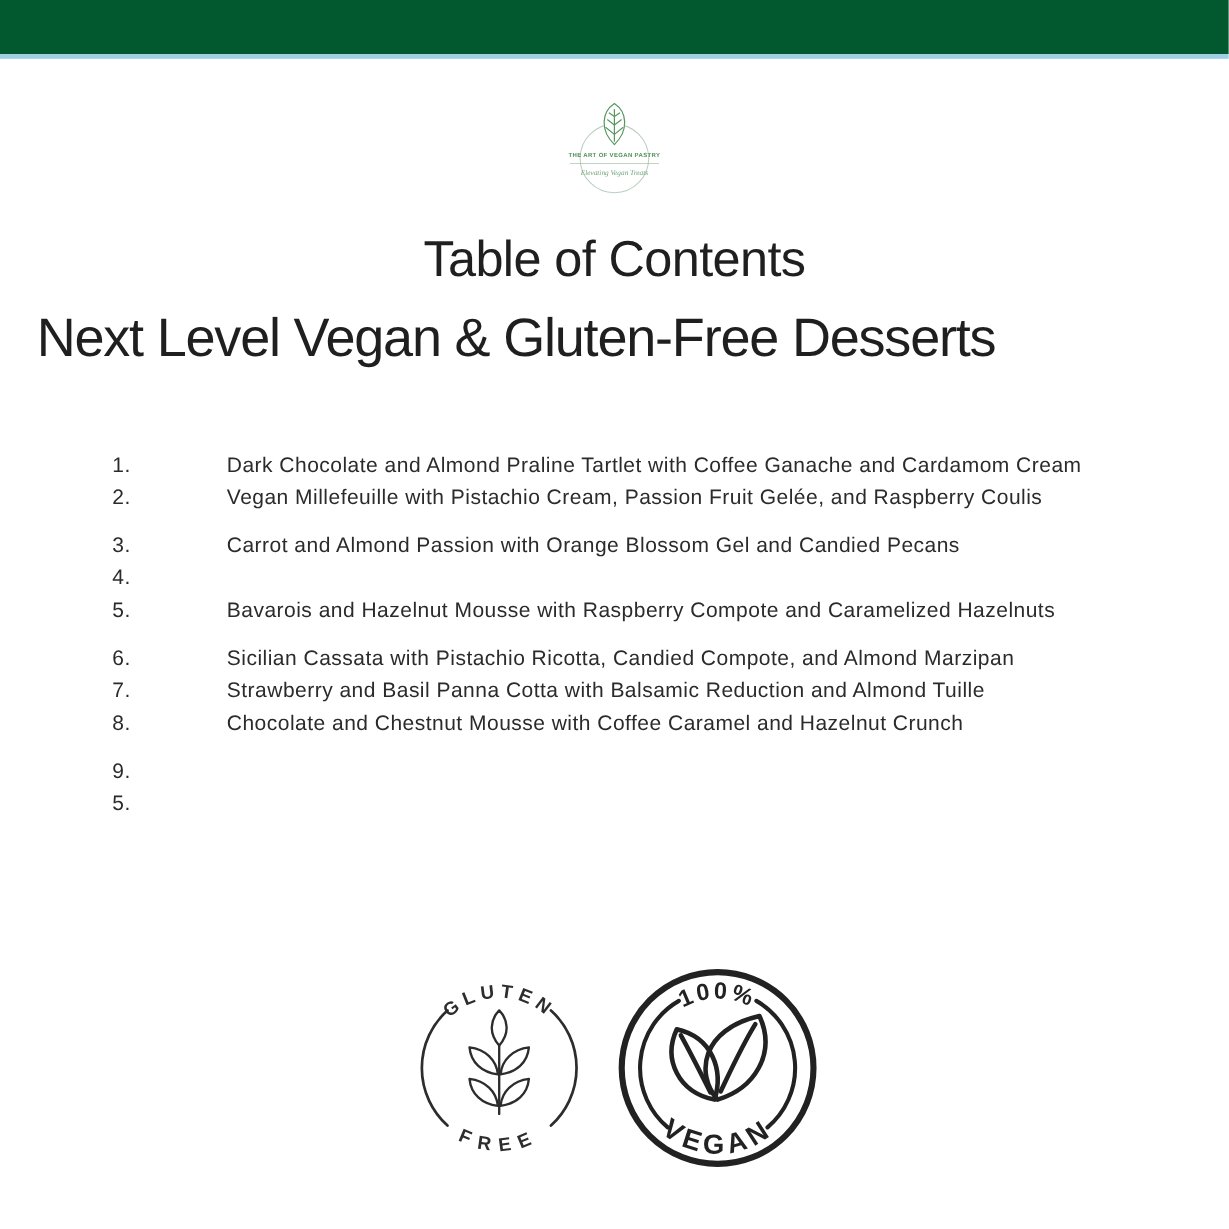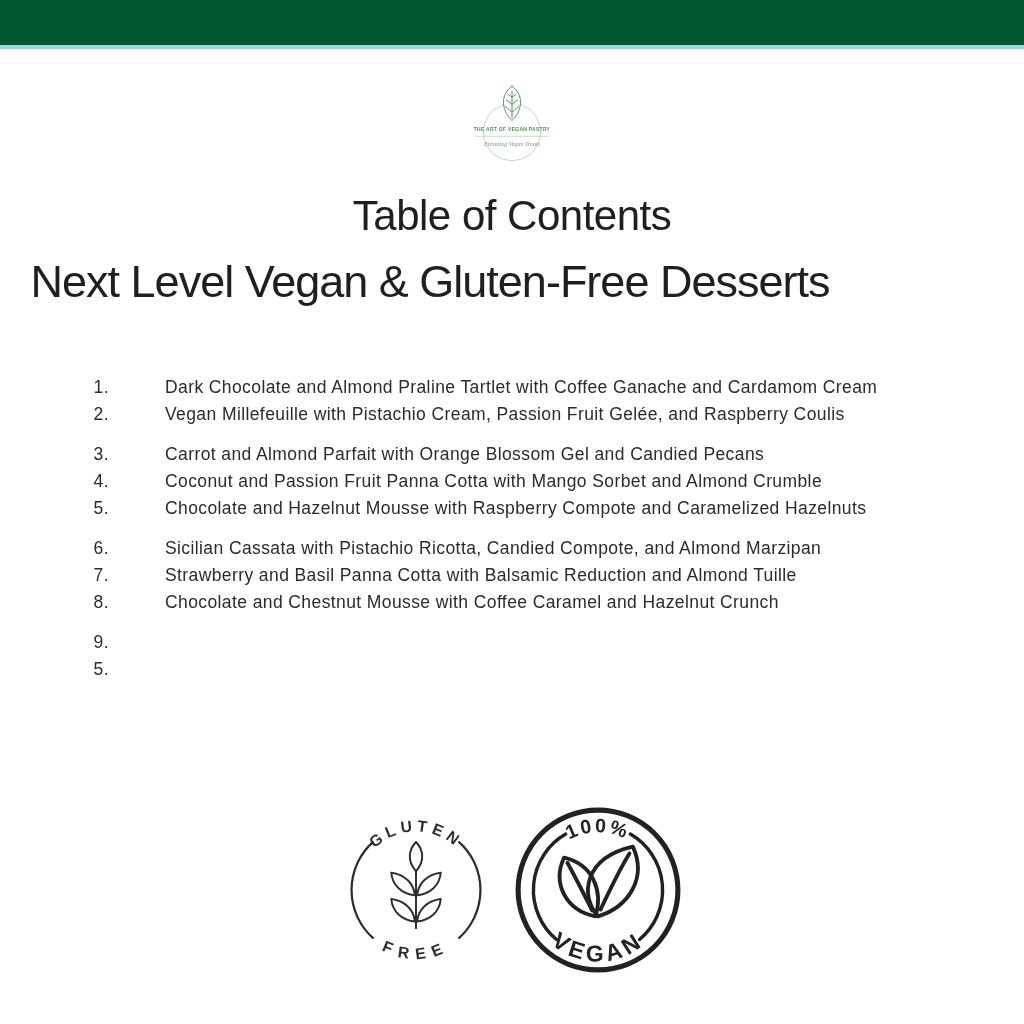--- a/index.html
+++ b/index.html
@@ -15,21 +15,21 @@
     text-align:center;font-size:42px;font-weight:500;color:#1f1f1f;letter-spacing:-0.5px;
   }
   .page-subtitle{
     position:absolute;left:0;top:256px;width:860px;margin:0;
     text-align:center;font-size:45px;font-weight:500;color:#1f1f1f;letter-spacing:-1px;
   }
   .toc{position:absolute;left:75px;top:374px;width:880px;color:#2b2b2b;}
   .toc-group{margin-bottom:13px;}
   .toc-row{display:flex;line-height:27px;font-size:17.5px;letter-spacing:0.4px;}
   .toc-num{flex:0 0 34px;text-align:right;}
-  .toc-title{margin-left:56px;white-space:nowrap;}
+  .toc-title{margin-left:80px;white-space:nowrap;}
   .badges{
     position:absolute;left:0;top:805px;width:1024px;height:170px;
     display:flex;justify-content:center;align-items:center;gap:22px;
   }
   .badge-gf{width:150px;height:150px;}
   .badge-vg{width:170px;height:170px;}
   svg text{font-family:"Liberation Sans",sans-serif;}
   .logo-brand{font-family:"Liberation Sans",sans-serif;}
   .logo-tagline{font-family:"Liberation Serif",serif;font-style:italic;}
 </style>
@@ -61,29 +61,28 @@
       <span class="toc-title">Dark Chocolate and Almond Praline Tartlet with Coffee Ganache and Cardamom Cream</span>
     </div>
     <div class="toc-row">
       <span class="toc-num">2.</span>
       <span class="toc-title">Vegan Millefeuille with Pistachio Cream, Passion Fruit Gelée, and Raspberry Coulis</span>
     </div>
   </div>
   <div class="toc-group">
     <div class="toc-row">
       <span class="toc-num">3.</span>
-      <span class="toc-title">Carrot and Almond Parfait with Orange Blossom Gel and Candied Pecans</span>
+      <span class="toc-title">Carrot and Almond Passion with Orange Blossom Gel and Candied Pecans</span>
     </div>
     <div class="toc-row">
       <span class="toc-num">4.</span>
-      <span class="toc-title">Coconut and Passion Fruit Panna Cotta with Mango Sorbet and Almond Crumble</span>
     </div>
     <div class="toc-row">
       <span class="toc-num">5.</span>
-      <span class="toc-title">Chocolate and Hazelnut Mousse with Raspberry Compote and Caramelized Hazelnuts</span>
+      <span class="toc-title">Bavarois and Hazelnut Mousse with Raspberry Compote and Caramelized Hazelnuts</span>
     </div>
   </div>
   <div class="toc-group">
     <div class="toc-row">
       <span class="toc-num">6.</span>
       <span class="toc-title">Sicilian Cassata with Pistachio Ricotta, Candied Compote, and Almond Marzipan</span>
     </div>
     <div class="toc-row">
       <span class="toc-num">7.</span>
       <span class="toc-title">Strawberry and Basil Panna Cotta with Balsamic Reduction and Almond Tuille</span>

